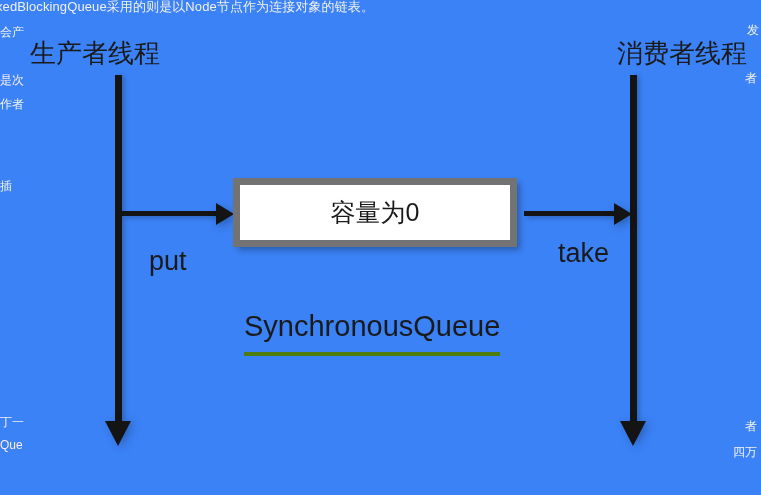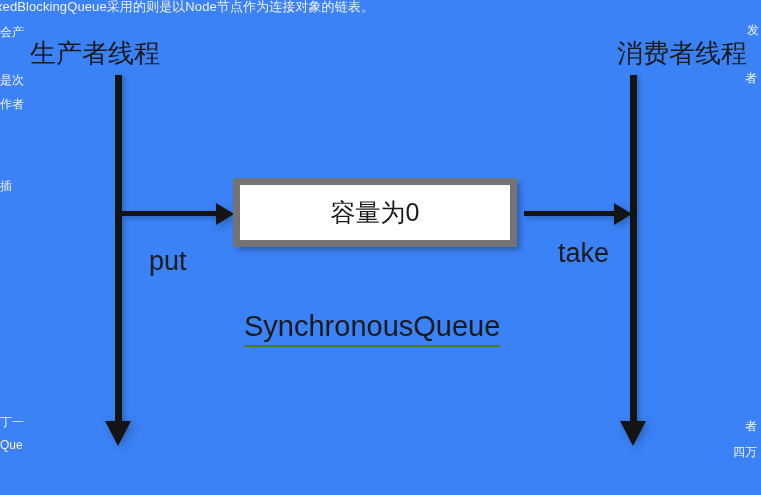--- a/index.html
+++ b/index.html
@@ -138,22 +138,22 @@
 
   
   #queue-caption {
     position: absolute;
     left: 244px;
     top: 312px;
     font-size: 29px;
     color: #1a1a1a;
     line-height: 1;
     white-space: nowrap;
-    border-bottom: 2px solid #4d7c0f;
-    padding-bottom: 4px;
+    border-bottom: 4px solid #4d7c0f;
+    padding-bottom: 11px;
   }
 </style>
 </head>
 <body>
 
 <div id="canvas">
 
   <div class="ghost ghost-top">xedBlockingQueue采用的则是以Node节点作为连接对象的链表。</div>
 
   <div class="ghost ghost-left" style="top:24px;">会产</div>

